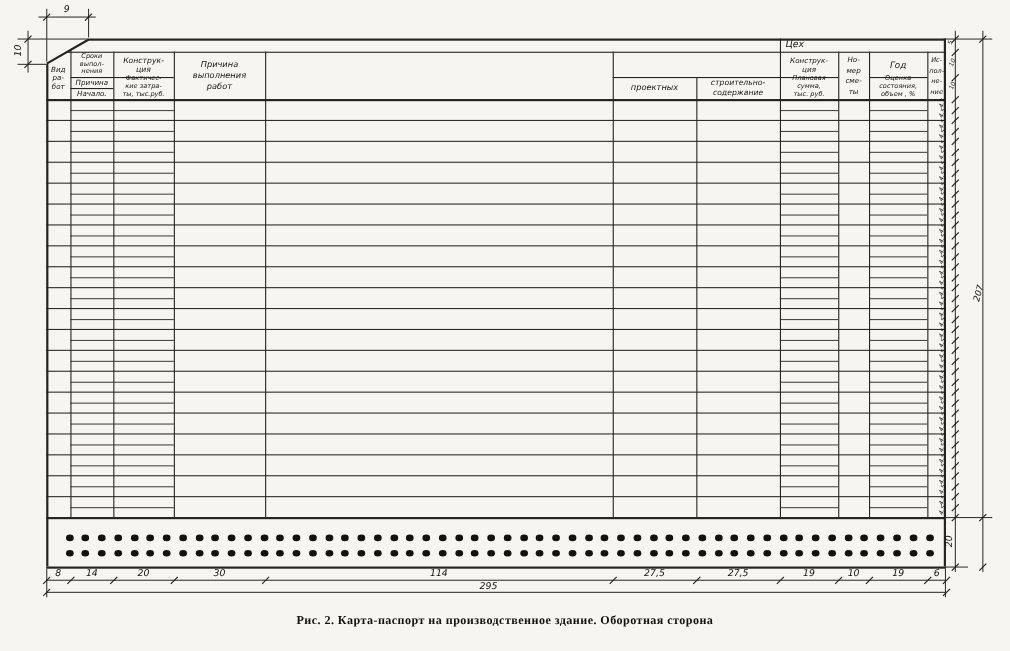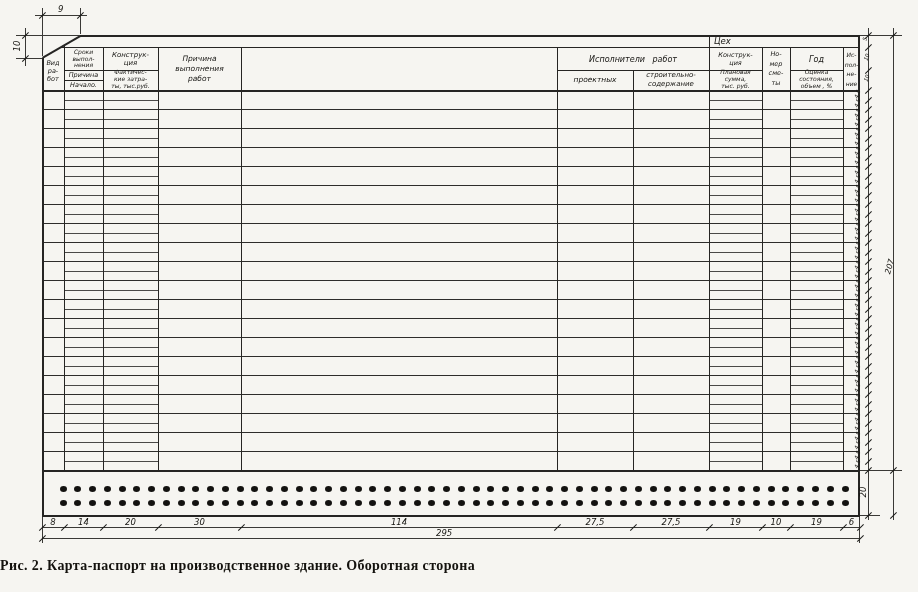--- a/index.html
+++ b/index.html
@@ -42,22 +42,22 @@
 
   
   .dimtxt { position:absolute; font-style:italic; font-size:8.5px; color:#14130f;
             transform-origin:center; white-space:nowrap; }
   .dimtxt.seg { width:26px; text-align:center; }
   .dimtxt.tiny { font-size:5.5px; }
   .dimtxt.big { font-size:8px; }
 
   .dot { position:absolute; width:7px; height:6px; border-radius:50%; background:#131210; }
 
-  #caption { position:absolute; left:0; top:558px; width:918px; 
-             font-family:"Liberation Serif", serif; font-weight:bold; font-size:14px;
+  #caption { position:absolute; left:0; top:558px; width:918px; text-align:center;
+             font-family:"Liberation Serif", serif; font-weight:bold; font-size:11px;
              letter-spacing:.4px; color:#14120e; }
 </style>
 </head>
 <body>
 
 <div id="canvas">
 
   <div class="lbl" id="lbl-shop">Цех</div>
 
   <div class="lbl" id="lbl-c1">Вид
@@ -69,21 +69,20 @@
   <div class="lbl" id="lbl-c2a">Причина</div>
   <div class="lbl" id="lbl-c2b">Начало.</div>
   <div class="lbl" id="lbl-c3">Конструк-
 ция</div>
   <div class="lbl" id="lbl-c3s">Фактичес-
 кие затра-
 ты, тыс.руб.</div>
   <div class="lbl" id="lbl-c4">Причина
 выполнения
 работ</div>
-  <div class="lbl" id="lbl-c67">Исполнители работ</div>
   <div class="lbl" id="lbl-c6">проектных</div>
   <div class="lbl" id="lbl-c7">строительно-
 содержание</div>
   <div class="lbl" id="lbl-c8">Конструк-
 ция</div>
   <div class="lbl" id="lbl-c8s">Плановая
 сумма,
 тыс. руб.</div>
   <div class="lbl" id="lbl-c9">Но-
 мер

